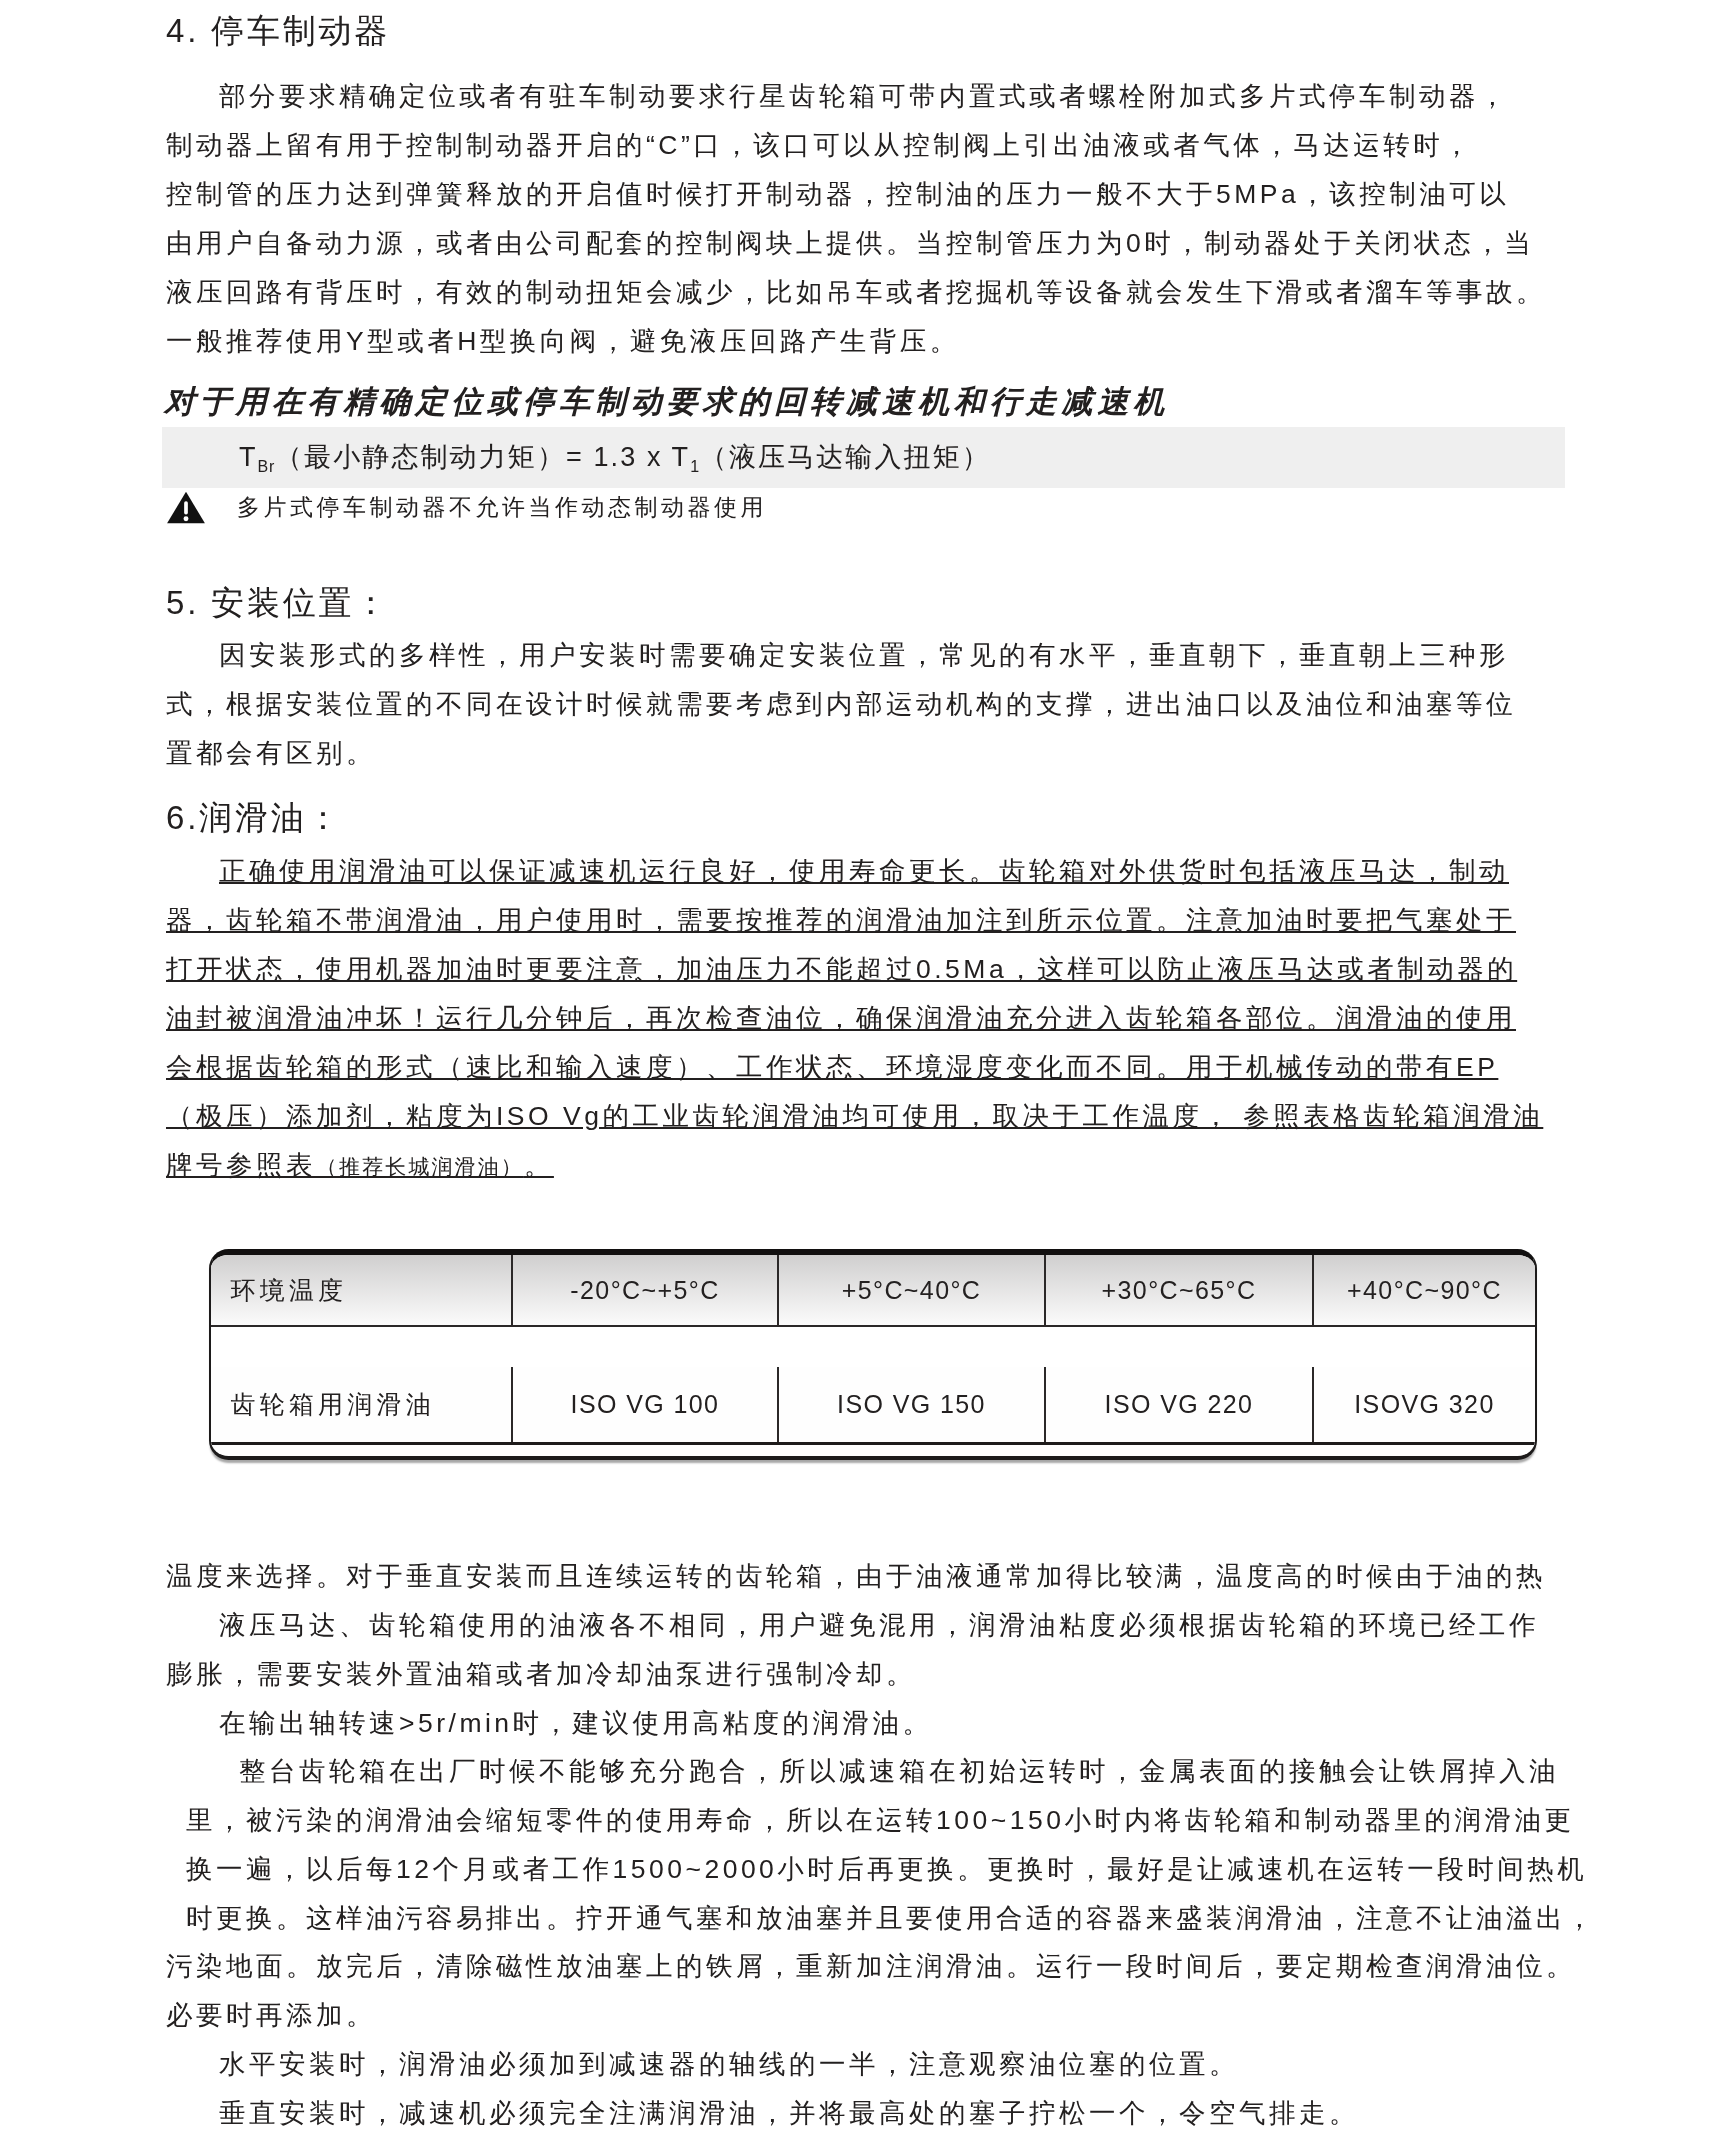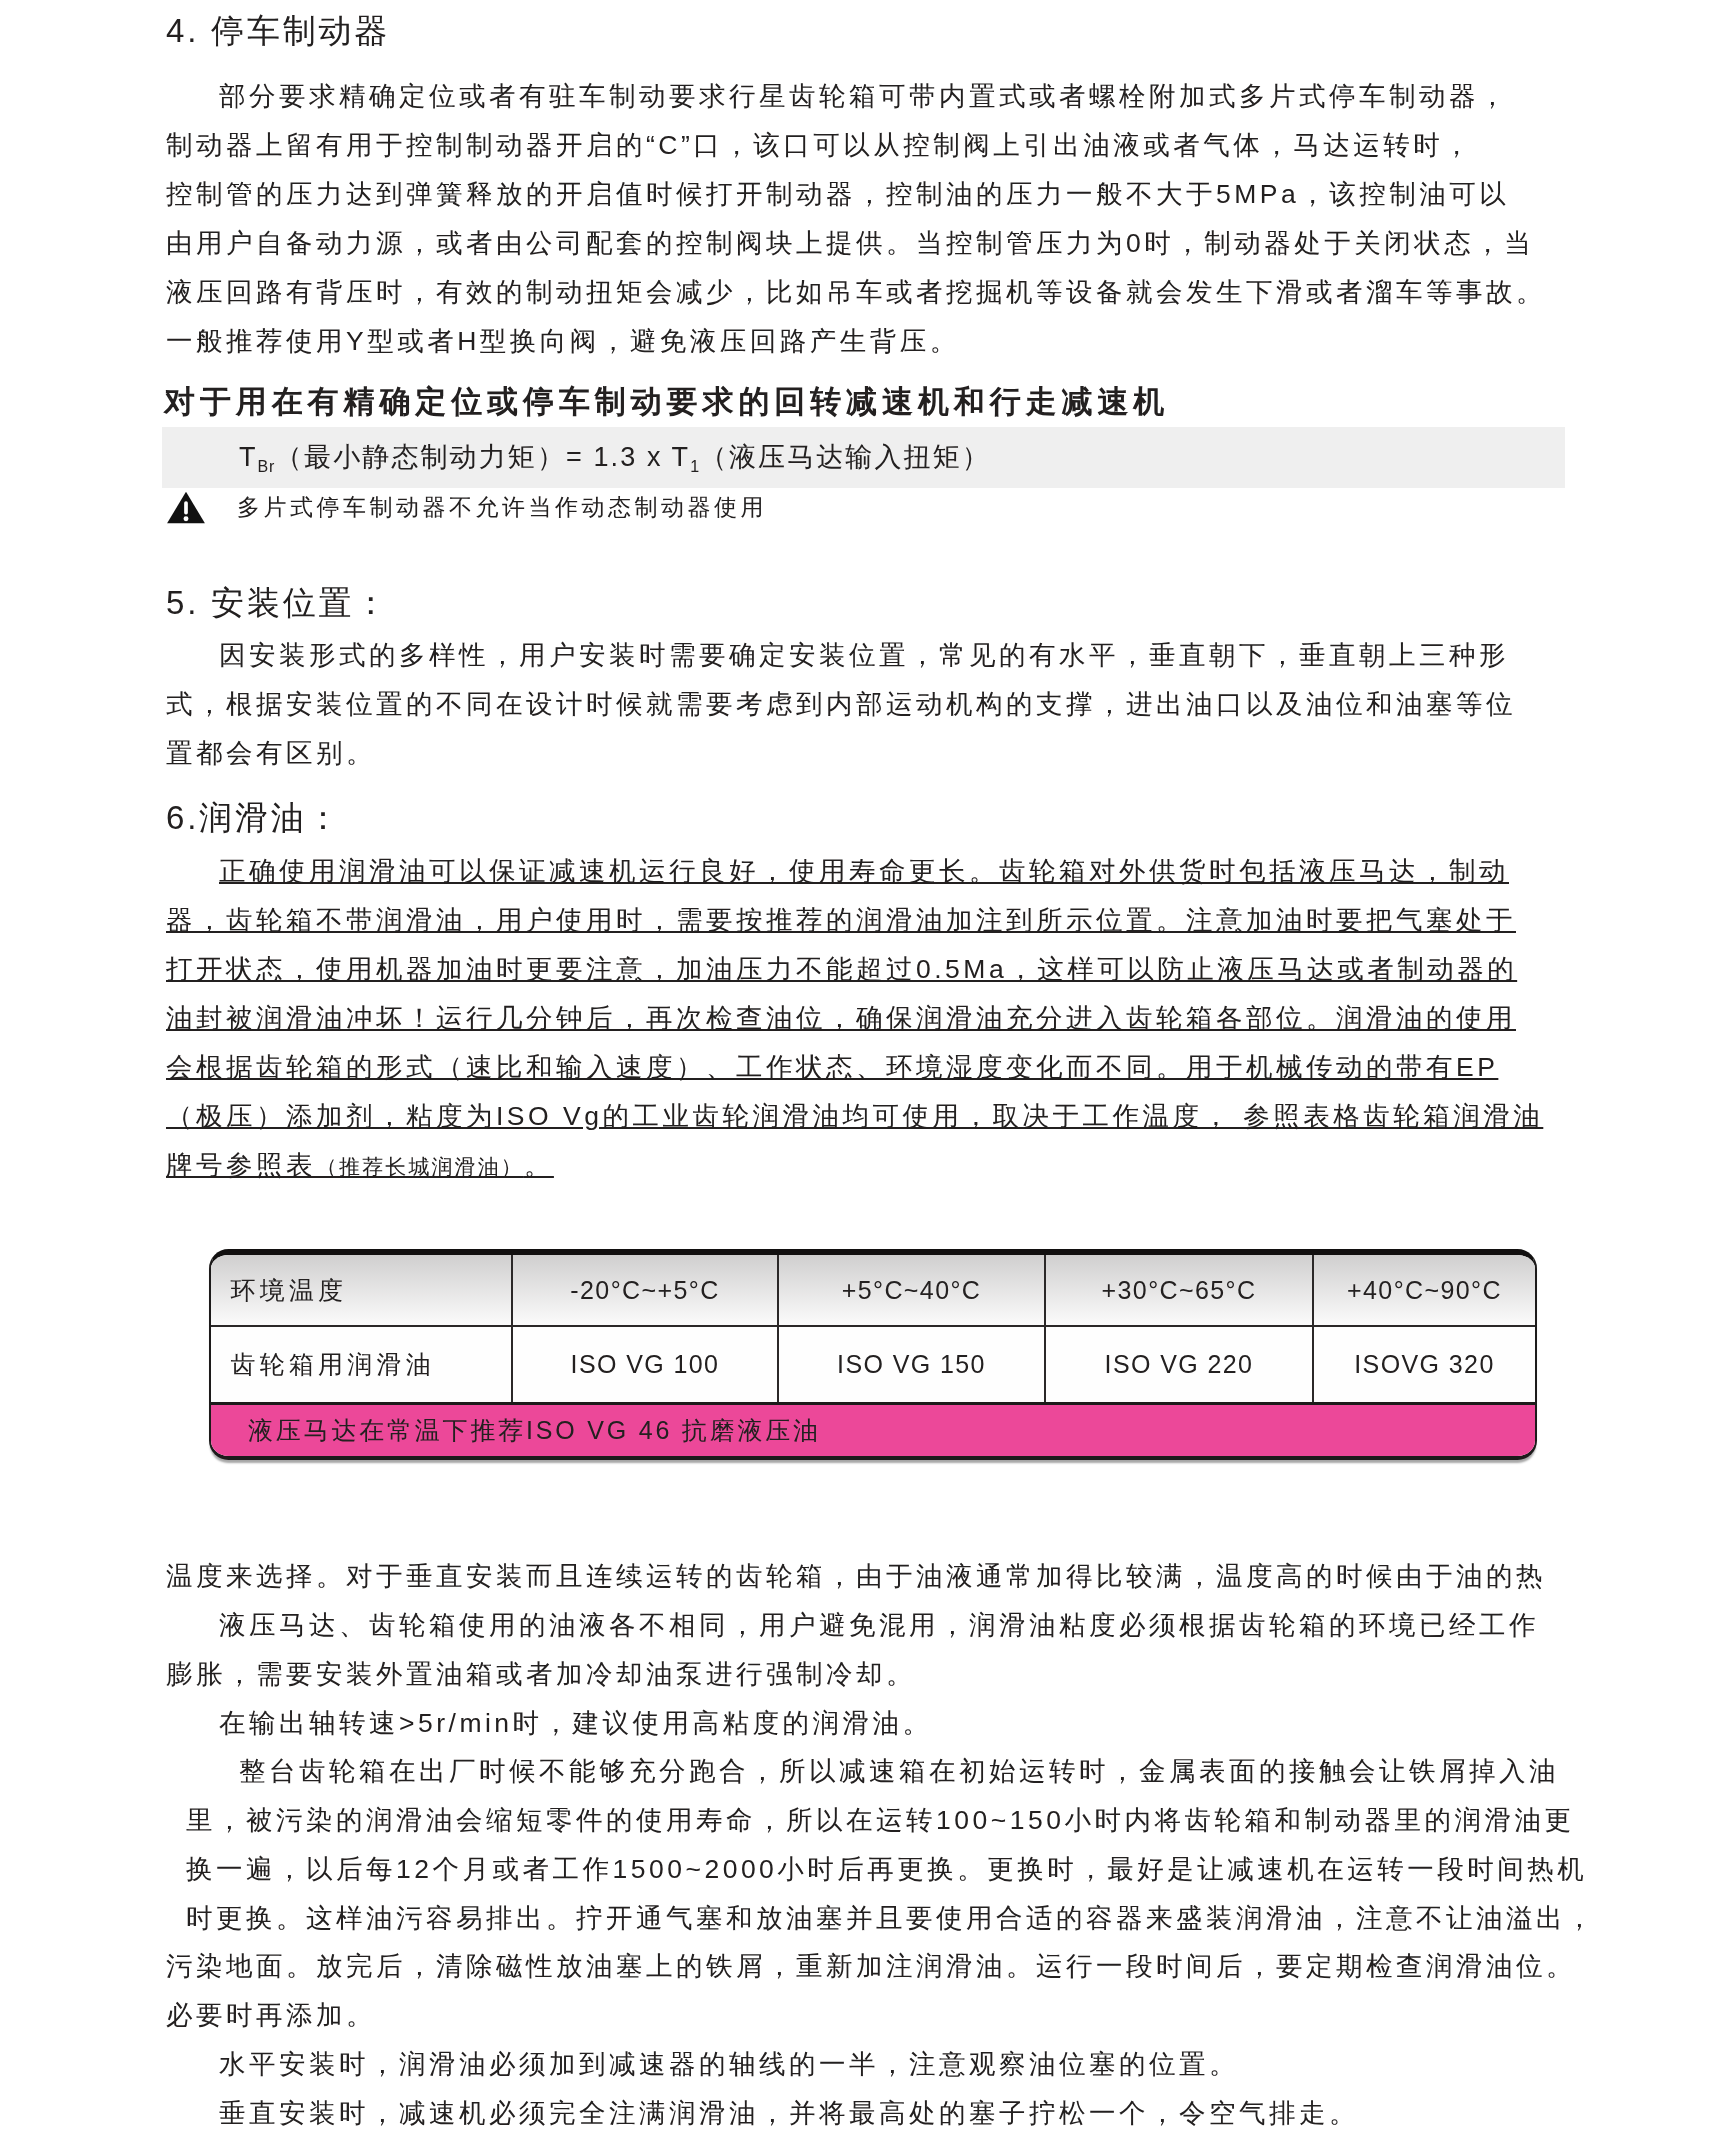--- a/index.html
+++ b/index.html
@@ -58,21 +58,21 @@
     position:absolute;left:209px;top:1249px;
     width:1328px;height:211px;
     box-sizing:border-box;
     border:2.1px solid #1d1b1b;
     border-top:6.3px solid #121010;
     border-bottom:4.2px solid #1d1b1b;
     border-radius:19.5px;
     overflow:hidden;
     background:#ffffff;
     box-shadow:0 3.5px 2.1px -1.4px rgba(0,0,0,0.35);
-    display:flex;flex-direction:column;
+    display:flex;flex-direction:column;gap:40px;
   }
   .t-head{
     height:70px;flex:0 0 auto;
     display:flex;
     background:linear-gradient(#d0cfcf,#fbfbfb);
     border-bottom:2.8px solid #2b2828;
   }
   .t-row{
     height:75px;flex:0 0 auto;
     display:flex;
@@ -107,21 +107,21 @@
 
   <div class="para" style="top:72px;">
     <div class="pline indent">部分要求精确定位或者有驻车制动要求行星齿轮箱可带内置式或者螺栓附加式多片式停车制动器，</div>
     <div class="pline">制动器上留有用于控制制动器开启的“C”口，该口可以从控制阀上引出油液或者气体，马达运转时，</div>
     <div class="pline">控制管的压力达到弹簧释放的开启值时候打开制动器，控制油的压力一般不大于5MPa，该控制油可以</div>
     <div class="pline">由用户自备动力源，或者由公司配套的控制阀块上提供。当控制管压力为0时，制动器处于关闭状态，当</div>
     <div class="pline">液压回路有背压时，有效的制动扭矩会减少，比如吊车或者挖掘机等设备就会发生下滑或者溜车等事故。</div>
     <div class="pline">一般推荐使用Y型或者H型换向阀，避免液压回路产生背压。</div>
   </div>
 
-  <div class="h-sub" style="top:384px;">对于用在有精确定位或停车制动要求的回转减速机和行走减速机</div>
+  <div class="h-sub" style="top:384px;font-style:italic;">对于用在有精确定位或停车制动要求的回转减速机和行走减速机</div>
 
   <div class="formula-bar">
     <div class="formula">
       <span>T</span><sub>Br</sub><span>（最小静态制动力矩）= 1.3 x T</span><sub>1</sub><span>（液压马达输入扭矩）</span>
     </div>
   </div>
 
   <div class="warning-row">
     <svg class="warn-tri" viewBox="0 0 55 48">
       <path d="M27.5 1 L55 47 L0 47 Z" fill="#111111"></path>

